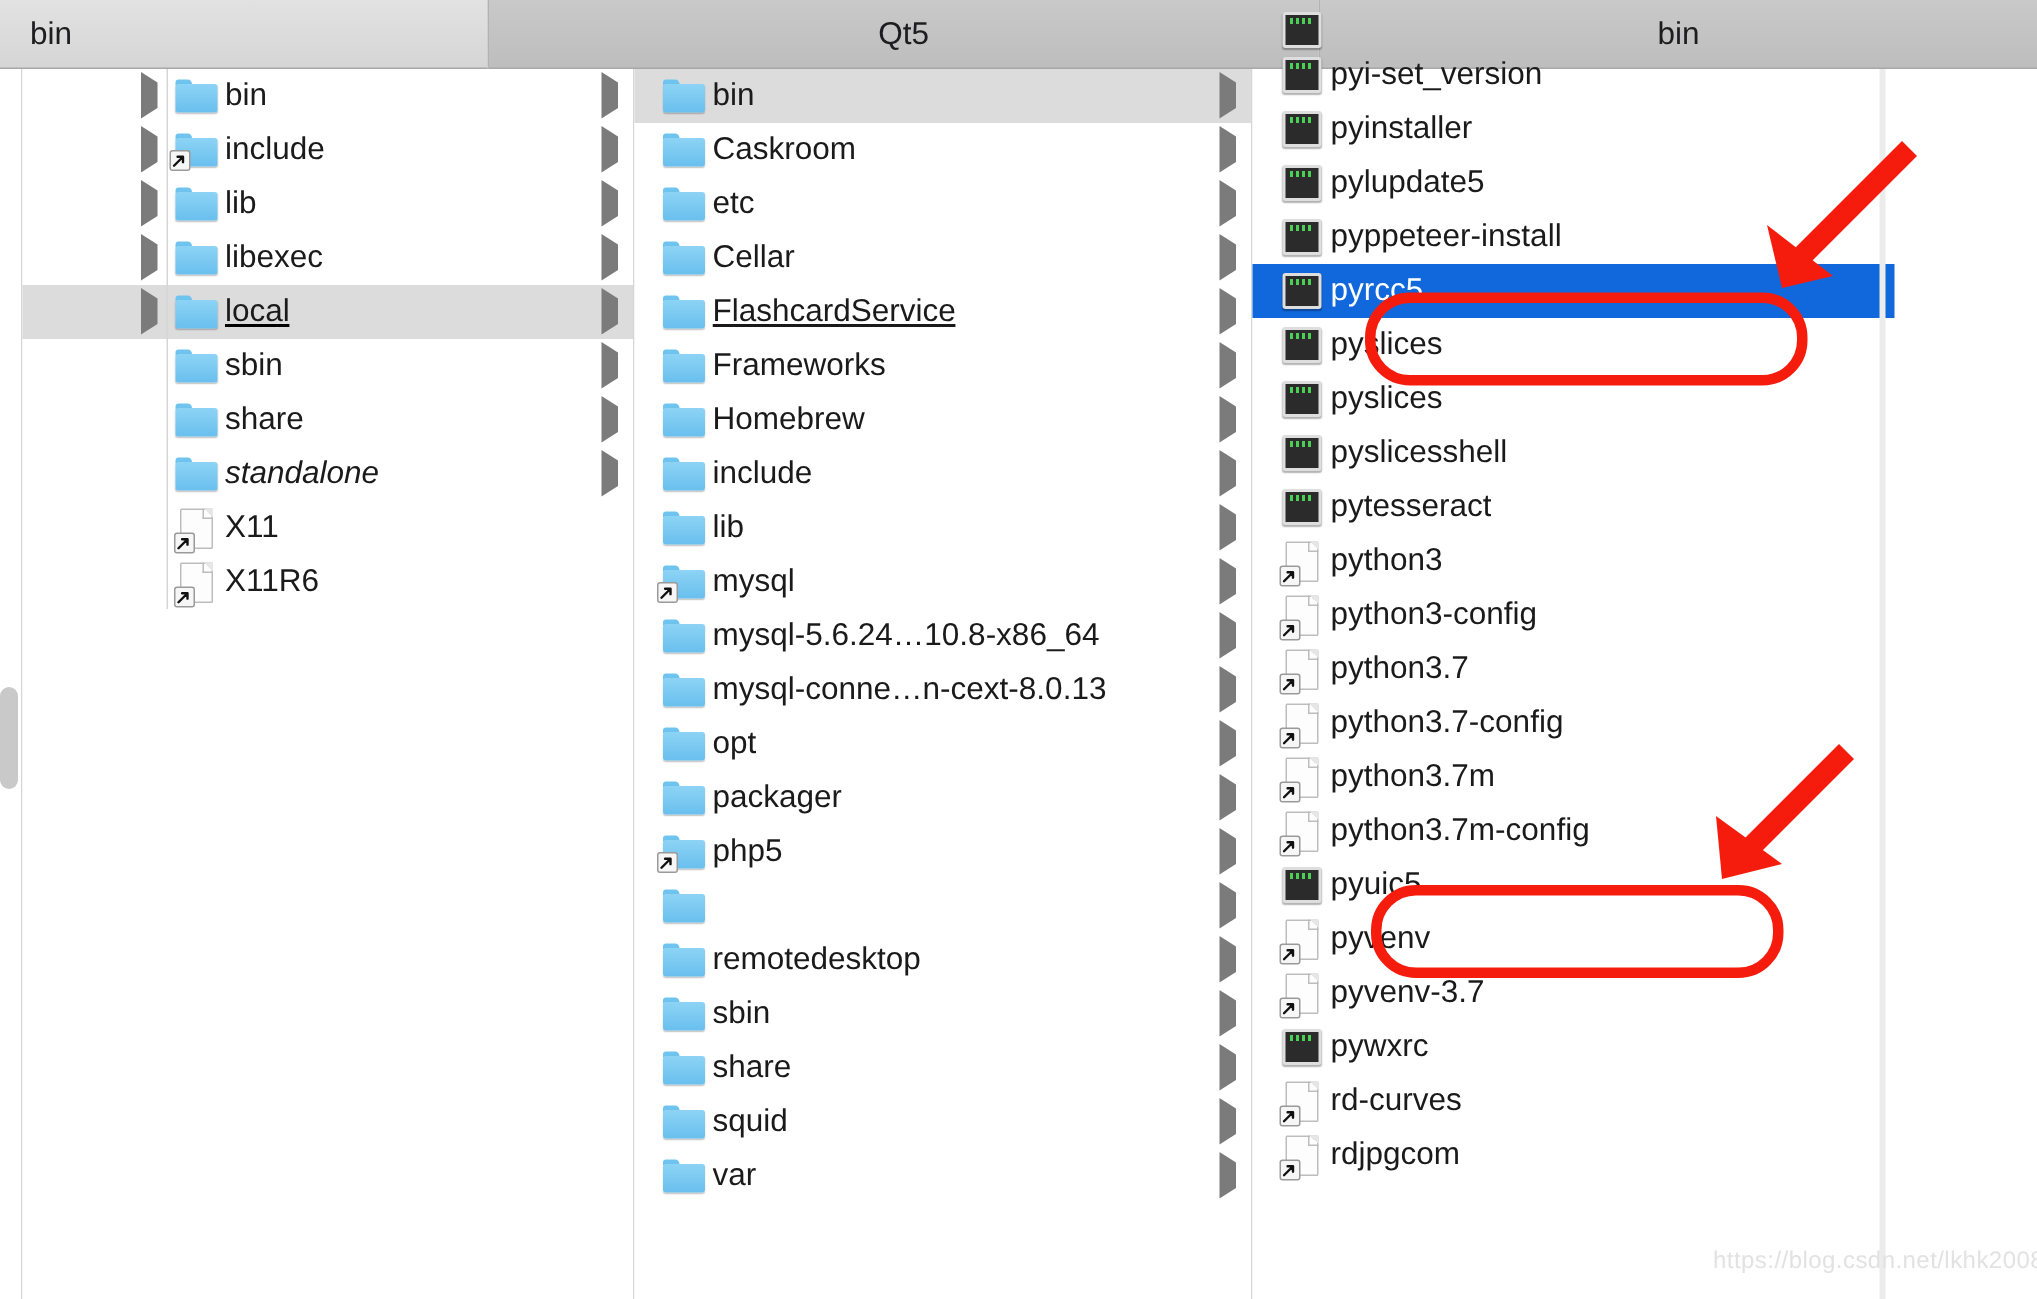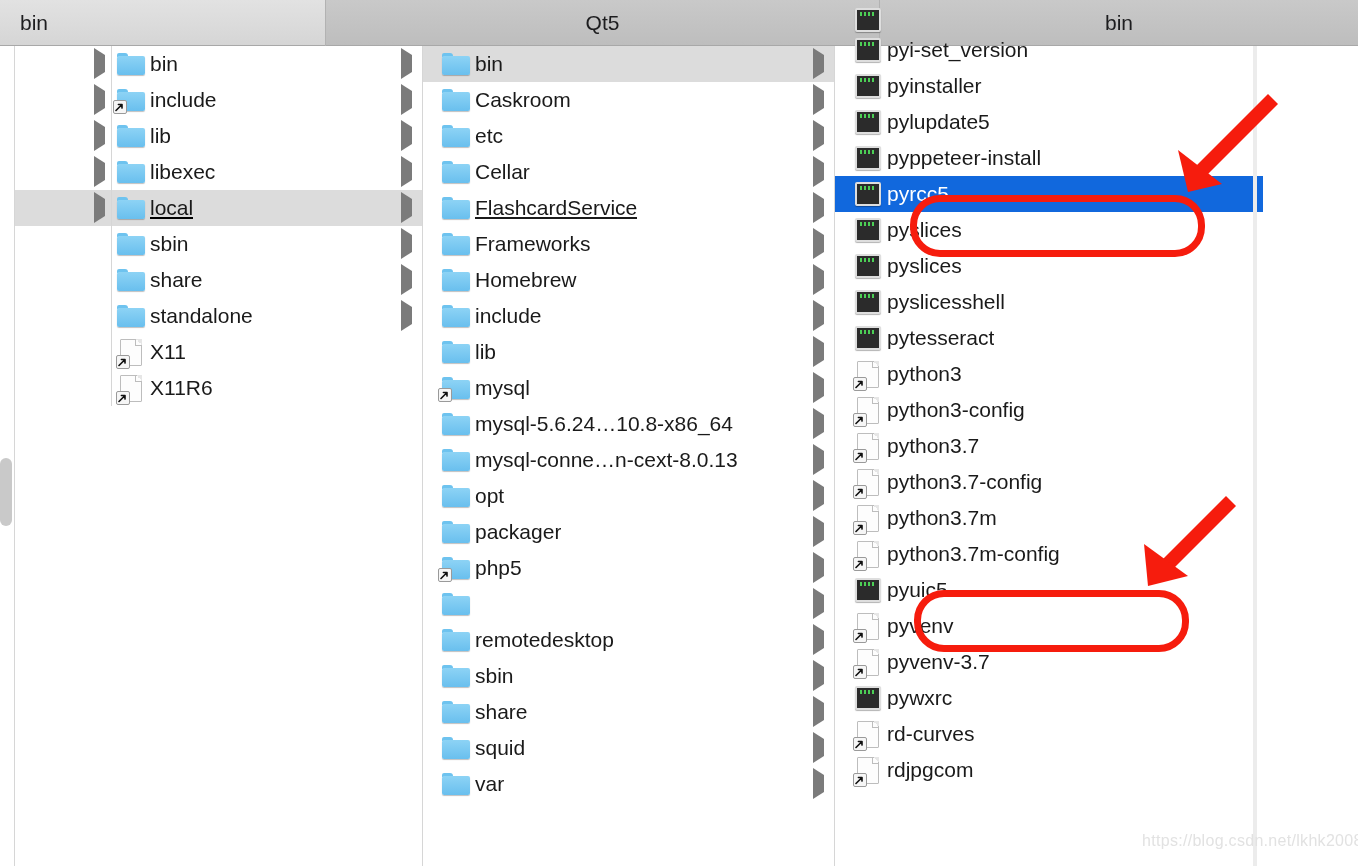--- a/index.html
+++ b/index.html
@@ -281,21 +281,21 @@
                   <span class="body"></span>
                 </span>
               </span>
               <span class="row-name">share</span>
               <span class="arrow-cell"><span class="tri"></span></span>
             </span>
           </div>
           <div class="row" style="top: 0px;">
             <span style="position:relative;flex:0 0 96px;height:36px;display:block;"></span>
             <span style="flex:0 0 1px;height:36px;background:#d6d6d6;display:block;"></span>
-            <span style="flex:1 1 auto;display:flex;align-items:center;height:36px;position:relative;">
+            <span style="flex:1 1 auto;display:flex;align-items:center;height:36px;position:relative;font-style:italic;">
               <span class="icon-slot">
                 <span class="icon folder">
                   <span class="tabtop"></span>
                   <span class="body"></span>
                 </span>
               </span>
               <span class="row-name">standalone</span>
               <span class="arrow-cell"><span class="tri"></span></span>
             </span>
           </div>

